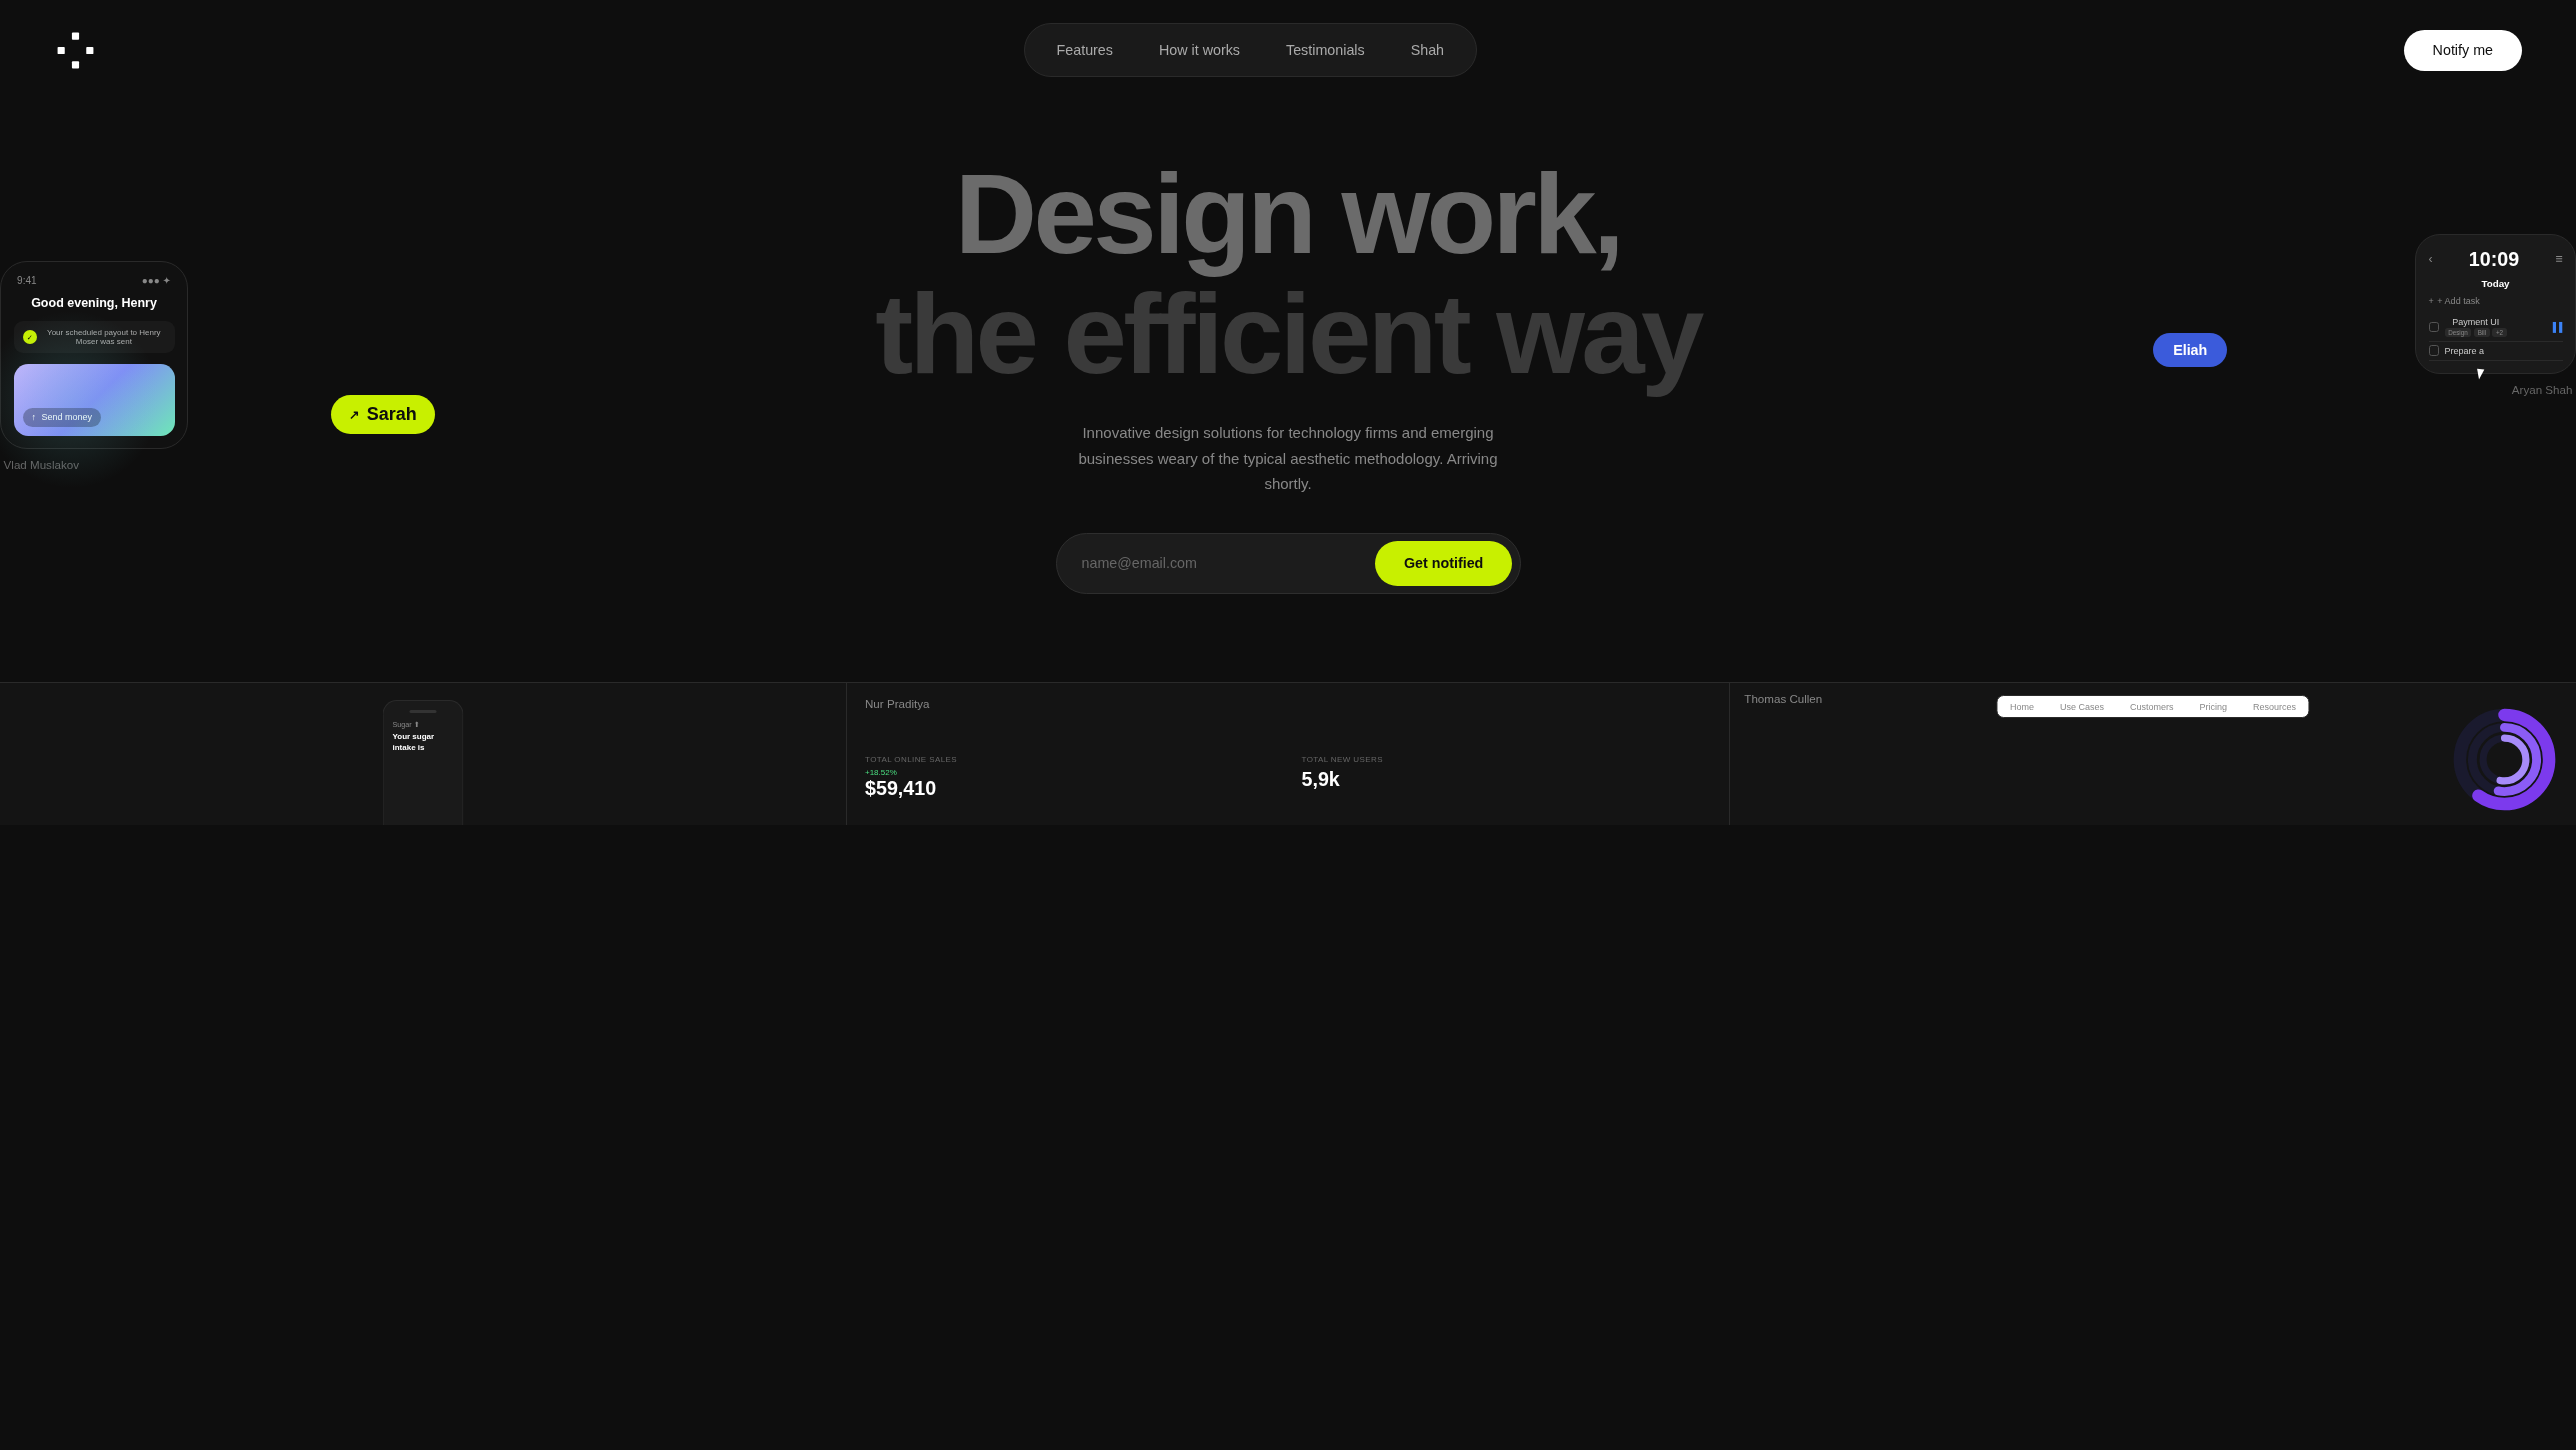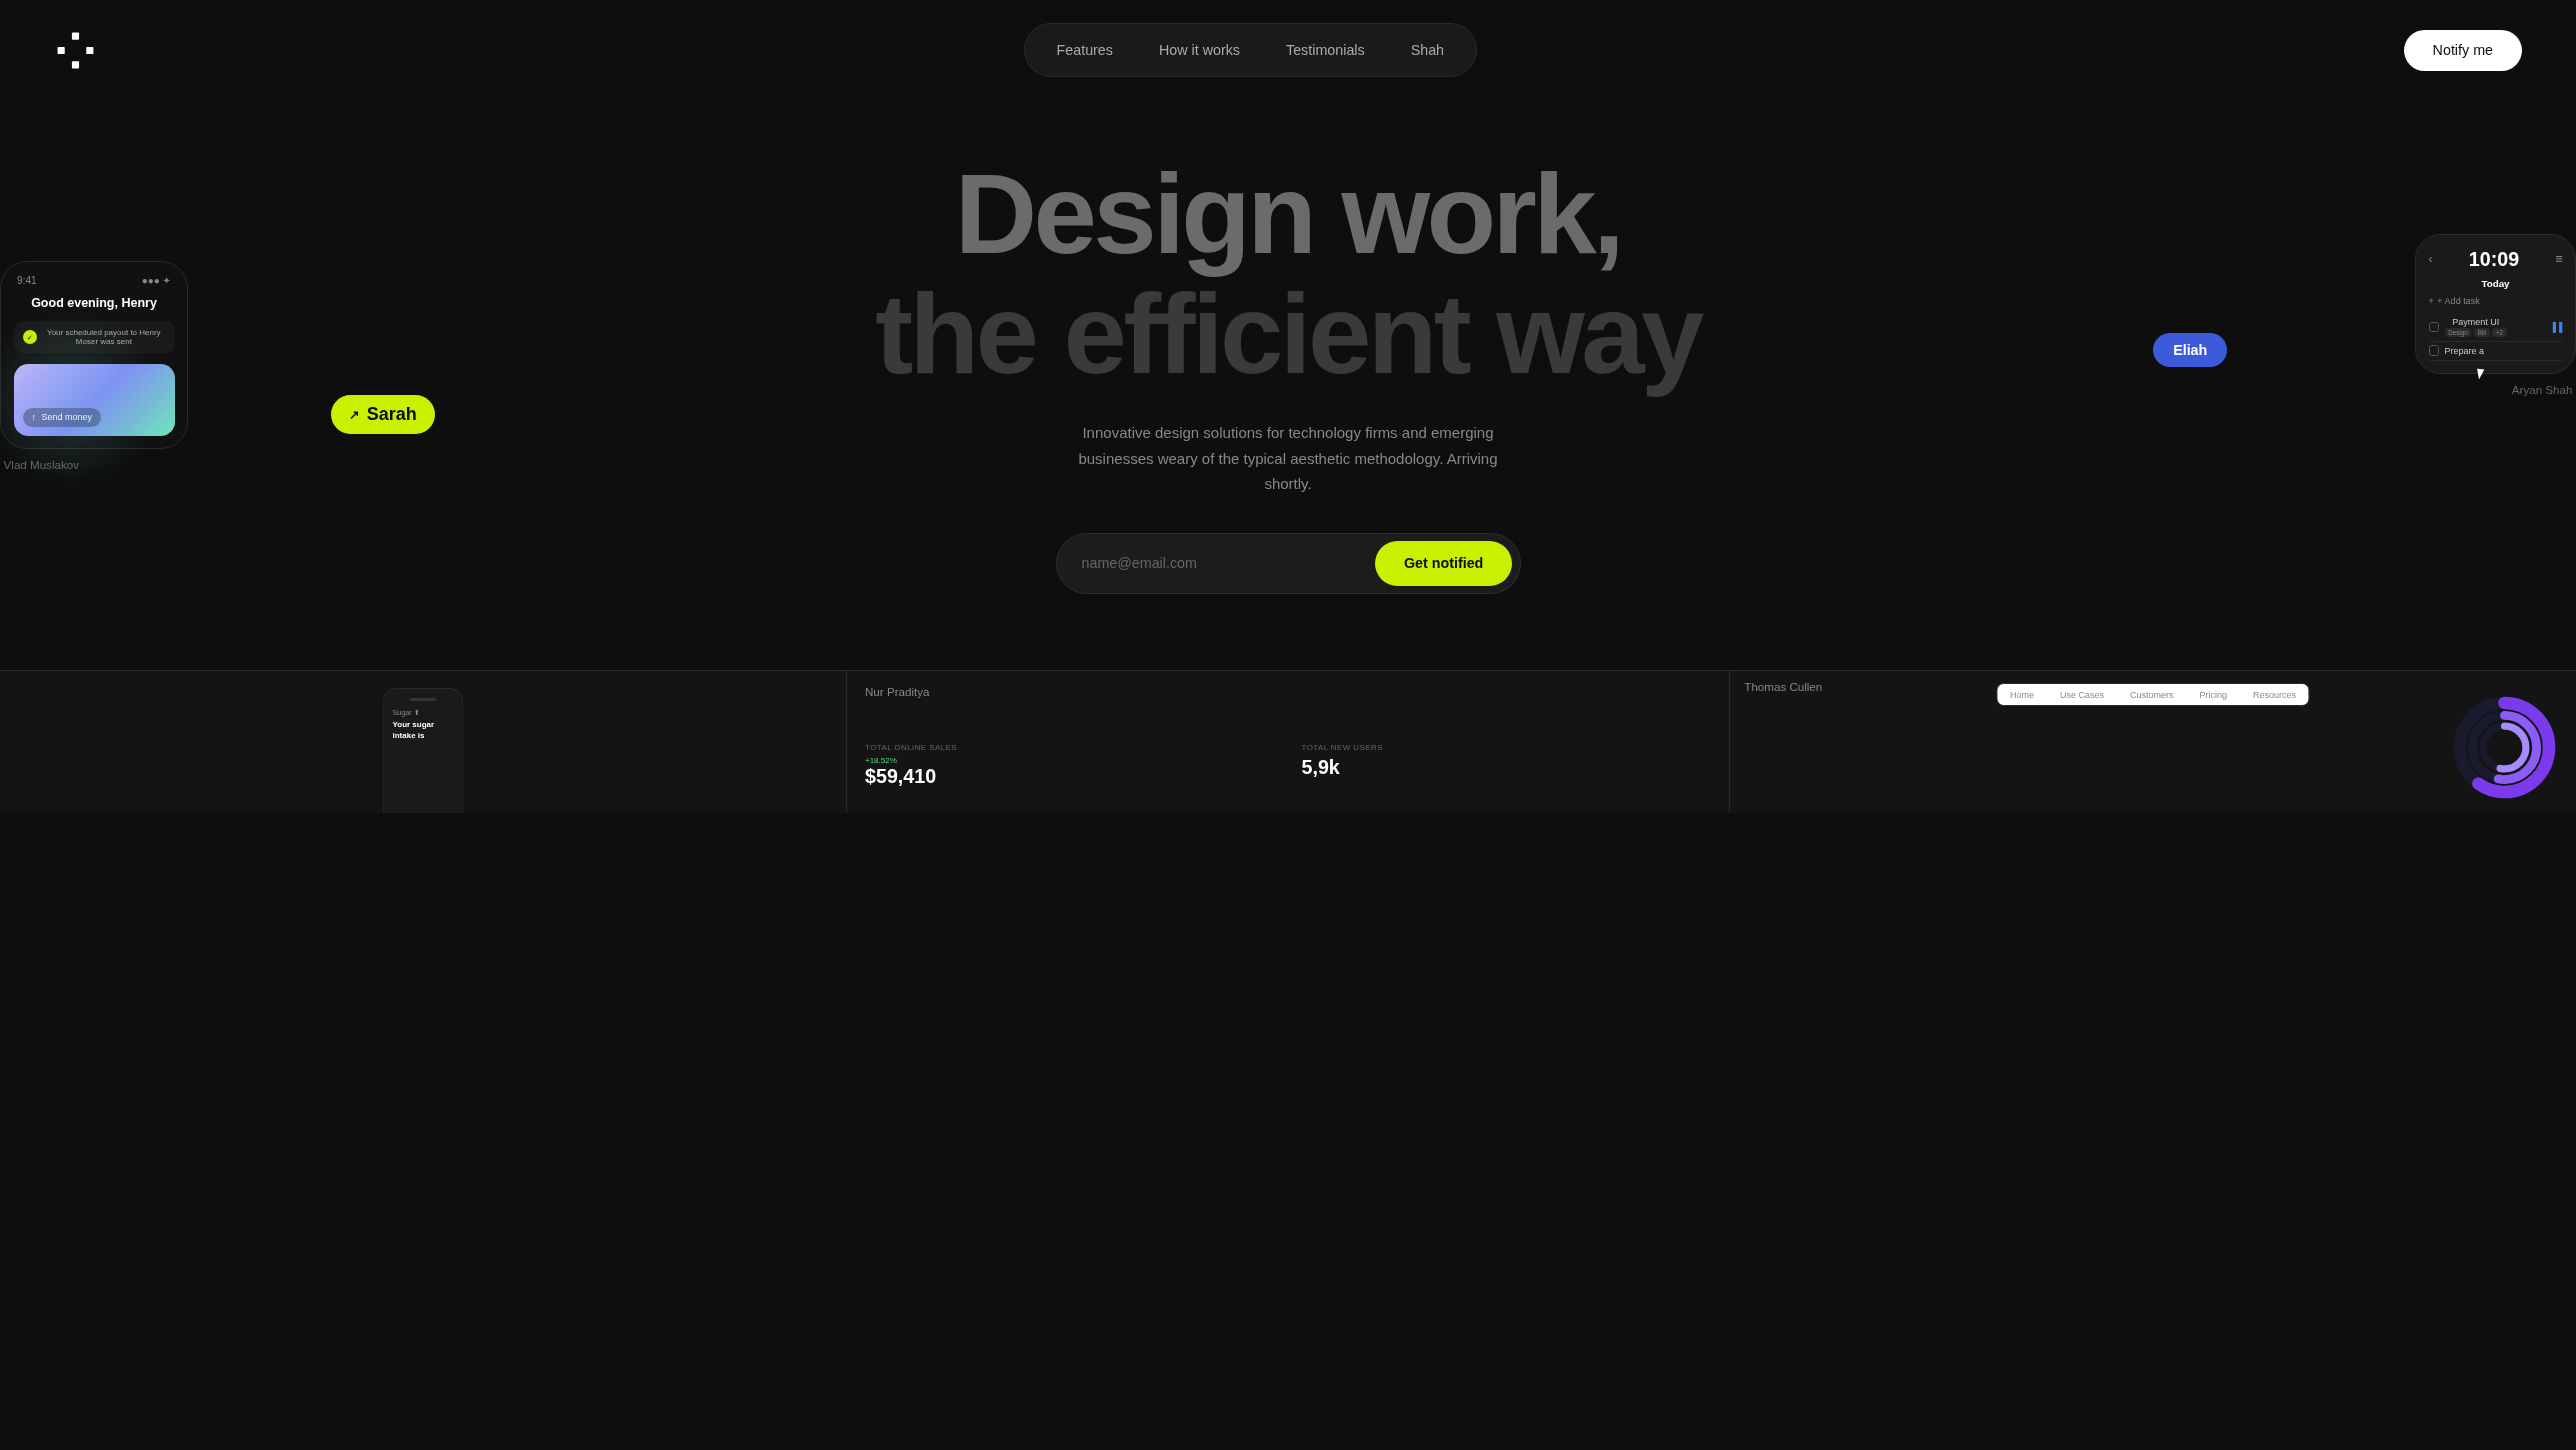--- a/index.html
+++ b/index.html
@@ -89,21 +89,21 @@
 
     
     .email-form {
       display: flex;
       align-items: center;
       background: #1c1c1c;
       border: 0.9px solid #2e2e2e;
       border-radius: 45px;
       padding: 7.2px 7.2px 7.2px 25px;
       max-width: 465px;
-      margin: 4px auto;
+      margin: 16px auto;
       gap: 16px;
     }
 
     .email-input {
       flex: 1;
       background: transparent;
       border: none;
       outline: none;
       color: #888888;
       font-size: 14.3px;

